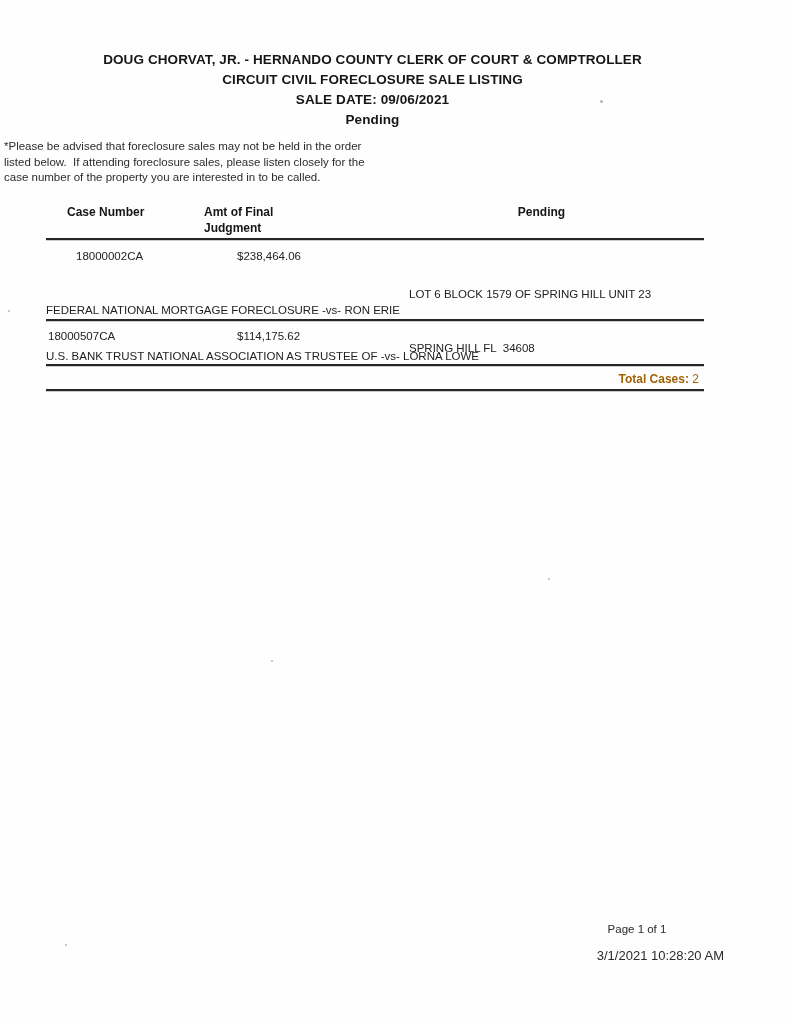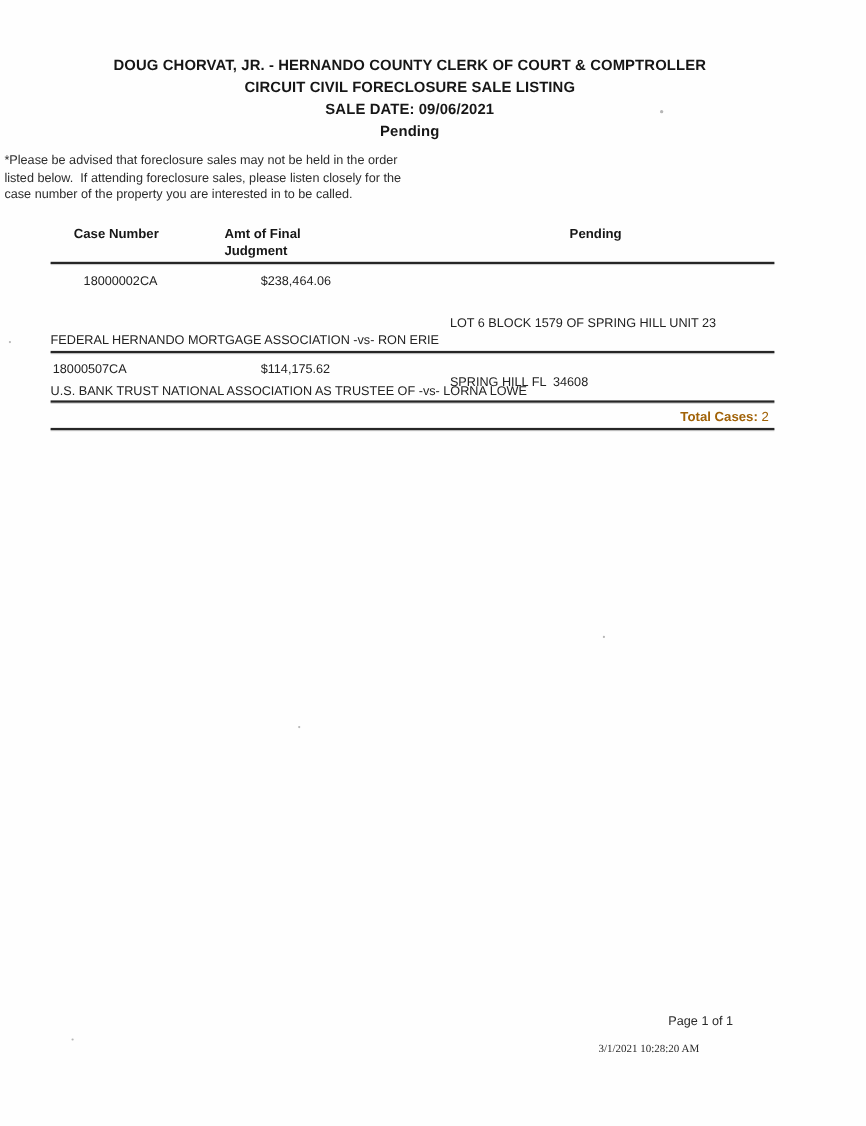--- a/index.html
+++ b/index.html
@@ -111,24 +111,23 @@
     width: 140px;
     text-align: center;
     font-size: 11.5px;
     color: #2a2a2a;
   }
   .footer-time {
     position: absolute;
     top: 948px;
     left: 540px;
     width: 180px;
-    text-align: left;
-    font-size: 10px;
+    text-align: right;
+    font-size: 13px;
     color: #2a2a2a;
-    font-family: Liberation Serif, serif;
   }
 
   
   .speck {
     position: absolute;
     width: 3px;
     height: 3px;
     border-radius: 50%;
     background: #7a7a7a;
     opacity: 0.55;
@@ -161,21 +160,21 @@
     <div class="col-hdr hdr-address">Pending</div>
 
     <div class="rule rule-1"></div>
 
     <div class="cell r1-case">18000002CA</div>
     <div class="cell r1-amount">$238,464.06</div>
     <div class="cell r1-address">
       <div>LOT 6 BLOCK 1579 OF SPRING HILL UNIT 23</div>
       <div>SPRING HILL FL  34608</div>
     </div>
-    <div class="cell r1-parties">FEDERAL HERNANDO MORTGAGE ASSOCIATION -vs- RON ERIE</div>
+    <div class="cell r1-parties">FEDERAL NATIONAL MORTGAGE FORECLOSURE -vs- RON ERIE</div>
 
     <div class="rule rule-2"></div>
 
     <div class="cell r2-case">18000507CA</div>
     <div class="cell r2-amount">$114,175.62</div>
     <div class="cell r2-parties">U.S. BANK TRUST NATIONAL ASSOCIATION AS TRUSTEE OF -vs- LORNA LOWE</div>
 
     <div class="rule rule-3"></div>
 
     <div class="total-row">

